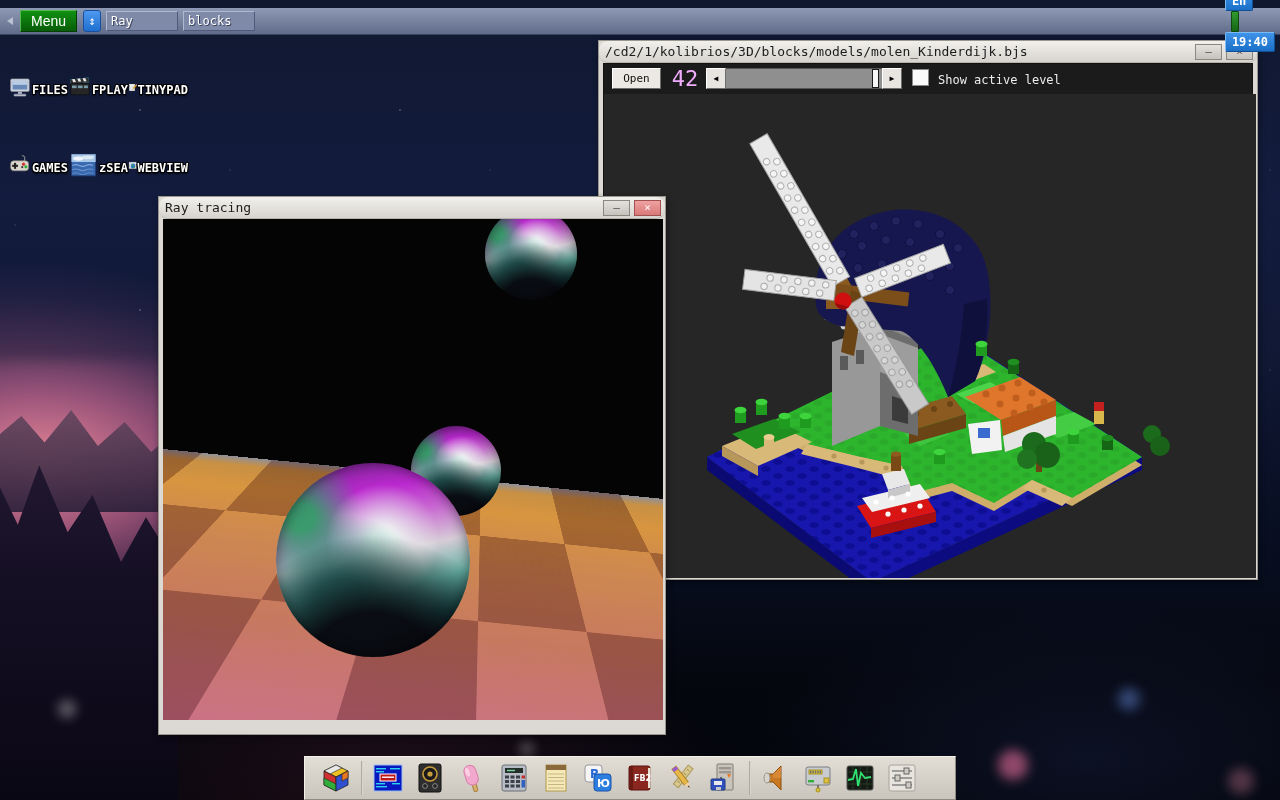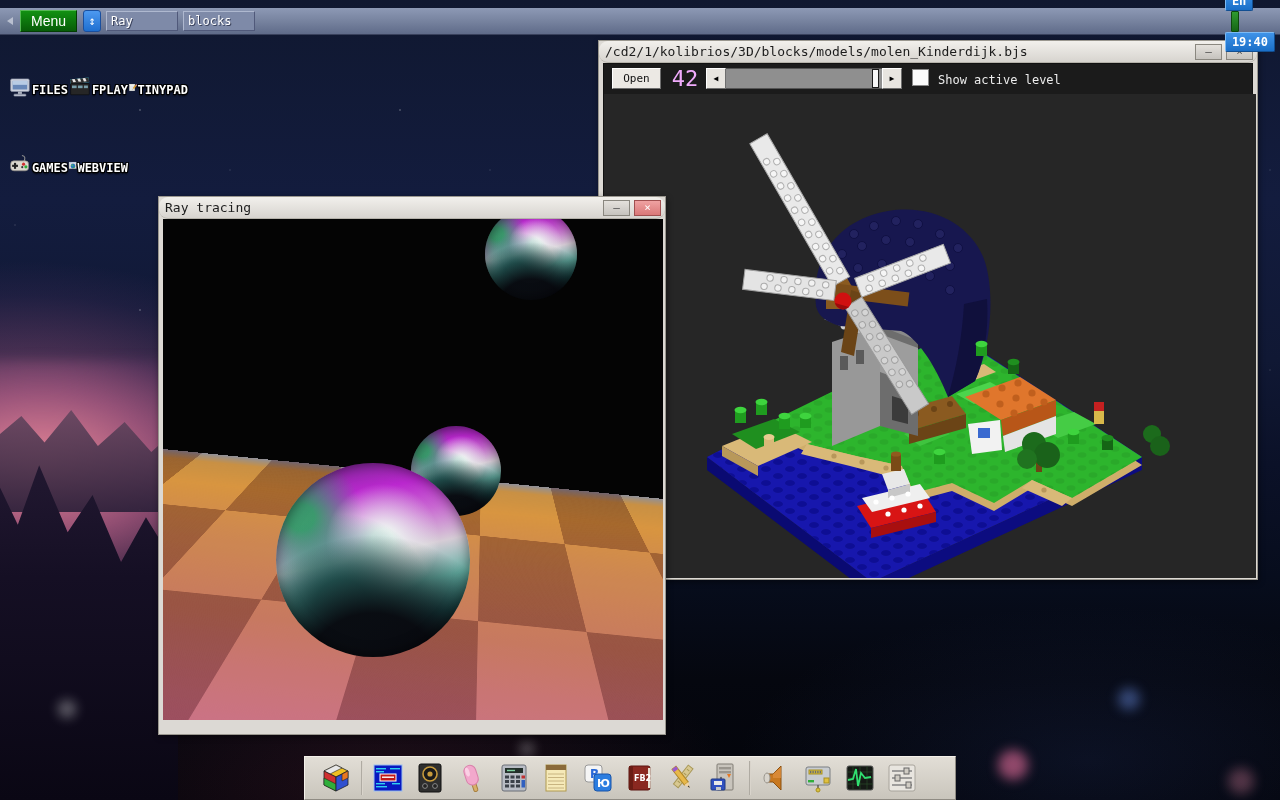--- a/index.html
+++ b/index.html
@@ -185,20 +185,34 @@
       <rect x="9" y="14" width="3.2" height="9" fill="#222"></rect>
       <rect x="6.2" y="16.9" width="8.8" height="3.2" fill="#222"></rect>
       <circle cx="23.5" cy="16" r="2.4" fill="#d03030"></circle>
       <circle cx="27" cy="20" r="2.4" fill="#2fae3a"></circle>
       <circle cx="21.5" cy="20.5" r="1.6" fill="#333"></circle>
     </svg>
     <div class="desk-label">GAMES</div>
   </div>
   <div class="desk-icon">
     <svg viewBox="0 0 36 36">
+      <rect x="4" y="5" width="28" height="25" fill="#3868b0" stroke="#203a70"></rect>
+      <rect x="4" y="5" width="28" height="9" fill="#a8c8e8"></rect>
+      <ellipse cx="12" cy="10" rx="6" ry="2.4" fill="#eef4fa"></ellipse>
+      <ellipse cx="23" cy="8.5" rx="7" ry="2.2" fill="#dce9f4"></ellipse>
+      <g stroke="#7fa8d8" stroke-width="1.2" fill="none">
+        <path d="M5 18 q4 -2 8 0 t8 0 t8 0"></path>
+        <path d="M5 23 q4 -2 8 0 t8 0 t8 0" stroke="#6a98cc"></path>
+        <path d="M5 27.5 q4 -2 8 0 t8 0 t8 0" stroke="#5a88c0"></path>
+      </g>
+    </svg>
+    <div class="desk-label">zSEA</div>
+  </div>
+  <div class="desk-icon">
+    <svg viewBox="0 0 36 36">
       <rect x="4" y="5" width="28" height="25" rx="1" fill="#e8e5df" stroke="#8a8a82"></rect>
       <rect x="4" y="5" width="28" height="5" fill="#c2d0e6"></rect>
       <circle cx="8" cy="7.5" r="1" fill="#8090a8"></circle>
         <circle cx="11.5" cy="7.5" r="1" fill="#8090a8"></circle>
       <circle cx="19" cy="20" r="8.5" fill="#2878c8" stroke="#1a5088"></circle>
       <path d="M14 15 q5 -2 7 1 q-1 4 -6 4 q-4 -1 -1 -5 Z" fill="#2fae3a"></path>
       <path d="M22 22 q4 0 3 4 q-4 3 -6 -1 q1 -3 3 -3 Z" fill="#2fae3a"></path>
       <ellipse cx="15.5" cy="16.5" rx="2.4" ry="1.4" fill="#bfe0f4" opacity=".8"></ellipse>
     </svg>
     <div class="desk-label">WEBVIEW</div>

